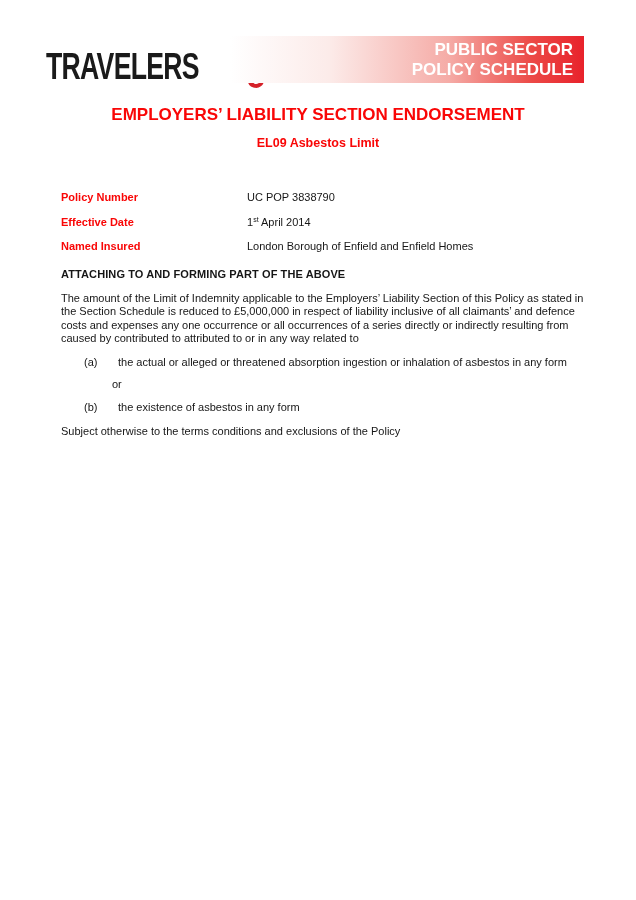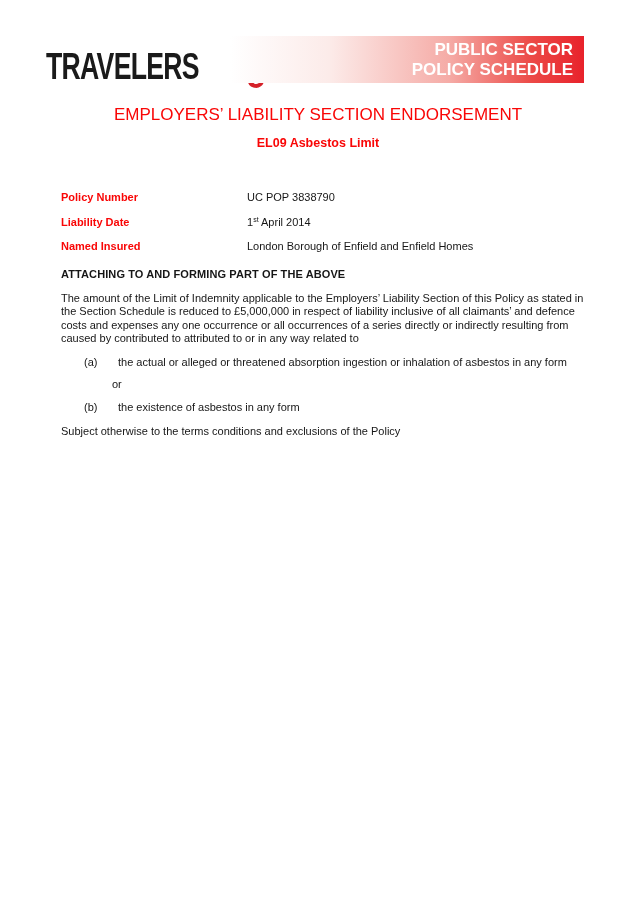--- a/index.html
+++ b/index.html
@@ -66,21 +66,21 @@
 
   
   .doc-title {
     position: absolute;
     top: 105px;
     left: 0;
     width: 100%;
     text-align: center;
     color: #f90606;
     font-size: 17px;
-    font-weight: normal;
+    font-weight: bold;
     white-space: nowrap;
   }
   .doc-subtitle {
     position: absolute;
     top: 136px;
     left: 0;
     width: 100%;
     text-align: center;
     color: #f90606;
     font-size: 12.5px;
@@ -175,21 +175,21 @@
 
   <div class="doc-title">EMPLOYERS’ LIABILITY SECTION ENDORSEMENT</div>
   <div class="doc-subtitle">EL09 Asbestos Limit</div>
 
   <div class="details">
     <div class="detail-row">
       <div class="detail-label">Policy Number</div>
       <div class="detail-value">UC POP 3838790</div>
     </div>
     <div class="detail-row">
-      <div class="detail-label">Liability Date</div>
+      <div class="detail-label">Effective Date</div>
       <div class="detail-value"><span>1</span><sup>st</sup><span> April 2014</span></div>
     </div>
     <div class="detail-row">
       <div class="detail-label">Named Insured</div>
       <div class="detail-value">London Borough of Enfield and Enfield Homes</div>
     </div>
   </div>
 
   <div class="attaching">ATTACHING TO AND FORMING PART OF THE ABOVE</div>
 

